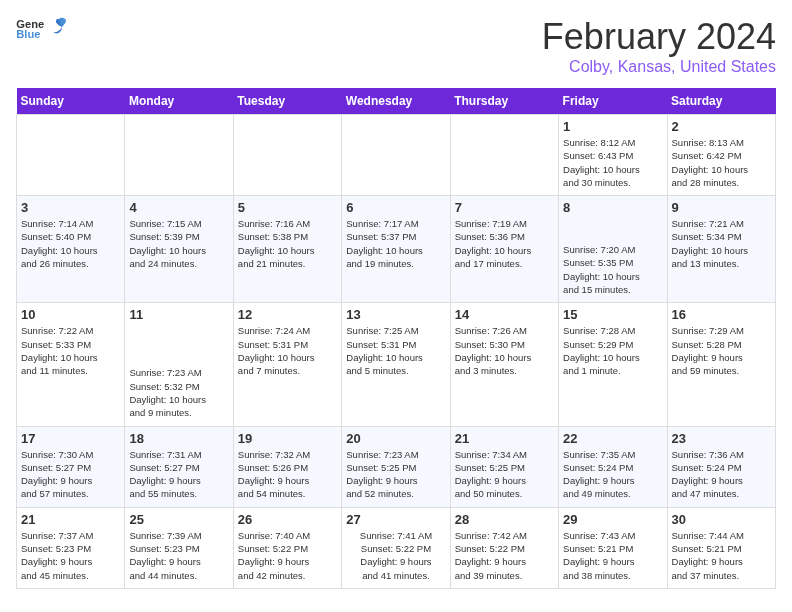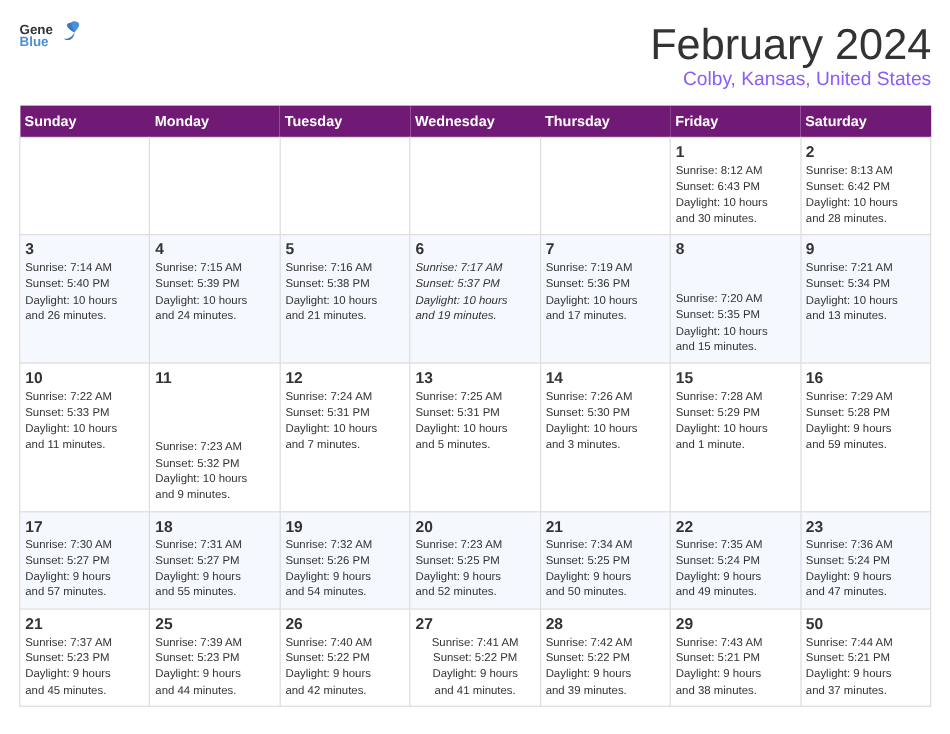--- a/index.html
+++ b/index.html
@@ -36,21 +36,21 @@
     .location-title {
       font-size: 16px;
       color: #8b5cf6;
     }
     table {
       width: 100%;
       border-collapse: collapse;
       table-layout: fixed;
     }
     th {
-      background-color: #701a75;
+      background-color: #6d28d9;
       color: #fff;
       font-size: 12px;
       padding: 6px 4px;
       text-align: left;
       font-weight: bold;
     }
     td {
       vertical-align: top;
       font-size: 10px;
       color: #333;
@@ -150,21 +150,21 @@
         </td>
         <td>
           <span class="day-number">5</span>
           <div class="day-info" style="white-space: pre-line;">Sunrise: 7:16 AM
 Sunset: 5:38 PM
 Daylight: 10 hours
 and 21 minutes.</div>
         </td>
         <td>
           <span class="day-number">6</span>
-          <div class="day-info" style="white-space: pre-line; font-style: italic;">Sunrise: 7:17 AM
+          <div class="day-info" style="white-space: pre-line;">Sunrise: 7:17 AM
 Sunset: 5:37 PM
 Daylight: 10 hours
 and 19 minutes.</div>
         </td>
         <td>
           <span class="day-number">7</span>
           <div class="day-info" style="white-space: pre-line;">Sunrise: 7:19 AM
 Sunset: 5:36 PM
 Daylight: 10 hours
 and 17 minutes.</div>
@@ -323,21 +323,21 @@
 and 39 minutes.</div>
         </td>
         <td>
           <span class="day-number">29</span>
           <div class="day-info" style="white-space: pre-line;">Sunrise: 7:43 AM
 Sunset: 5:21 PM
 Daylight: 9 hours
 and 38 minutes.</div>
         </td>
         <td>
-          <span class="day-number">50</span>
+          <span class="day-number">30</span>
           <div class="day-info" style="white-space: pre-line;">Sunrise: 7:44 AM
 Sunset: 5:21 PM
 Daylight: 9 hours
 and 37 minutes.</div>
         </td>
       </tr>
     </tbody>
 </table>
 
 </body></html>

